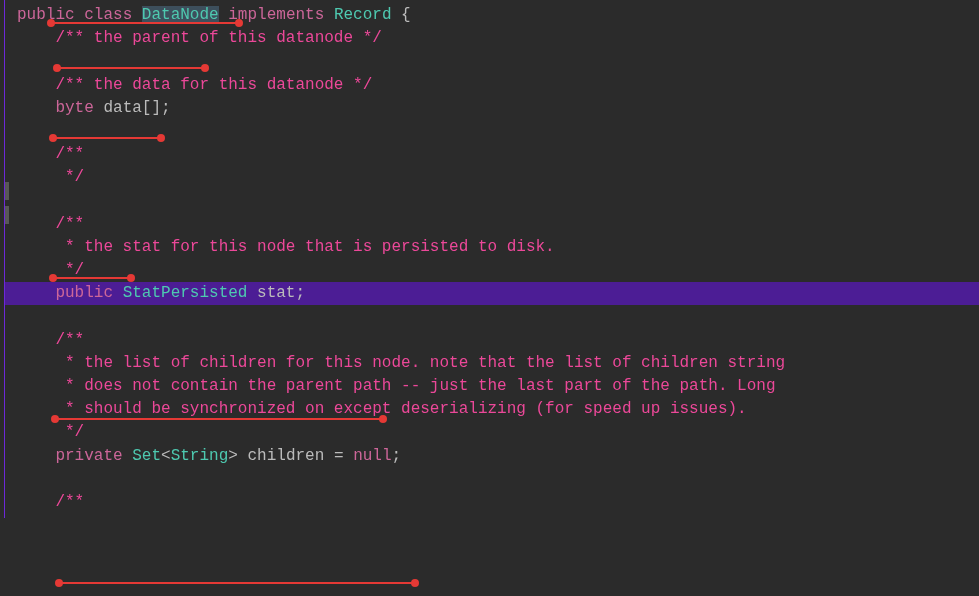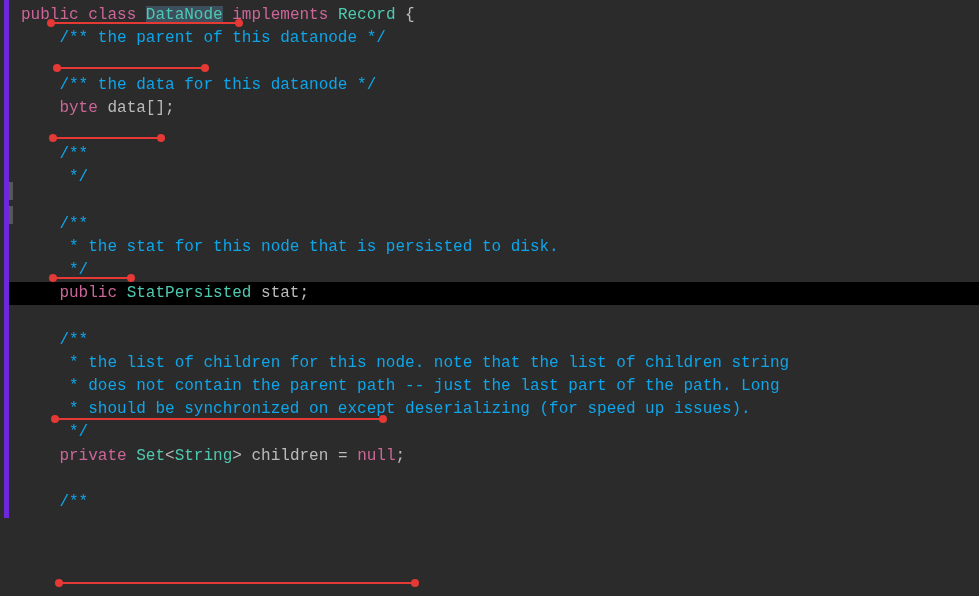--- a/index.html
+++ b/index.html
@@ -14,40 +14,40 @@
       line-height: 1.45;
       color: #bbbbbb;
       width: 979px;
       height: 596px;
       overflow: hidden;
       position: relative;
     }
     .editor {
       padding: 4px 0 4px 0;
       position: relative;
-      border-left: 5px solid #6d28d9;
+      border-left: 1px solid #6d28d9;
       margin-left: 4px;
     }
     .line {
       white-space: pre;
       padding-left: 12px;
       position: relative;
     }
     .line.highlighted {
-      background: #000000;
+      background: #4c1d95;
     }
     .kw-public { color: #cc6699; }
     .kw-class { color: #cc6699; }
     .kw-implements { color: #cc6699; }
     .kw-byte { color: #cc6699; margin-top: 22px; }
     .kw-private { color: #cc6699; }
     .kw-null { color: #cc6699; }
     .type { color: #4ec9b0; }
     .ident { color: #bbbbbb; }
-    .comment { color: #0ea5e9; }
+    .comment { color: #ec4899; }
     .punct { color: #bbbbbb; }
     .brace { color: #bbbbbb; }
     .selection { background: #3d4f5c; }
     .underline {
       position: absolute;
       height: 2px;
       background: #e53935;
       z-index: 5;
     }
     .underline::before,

